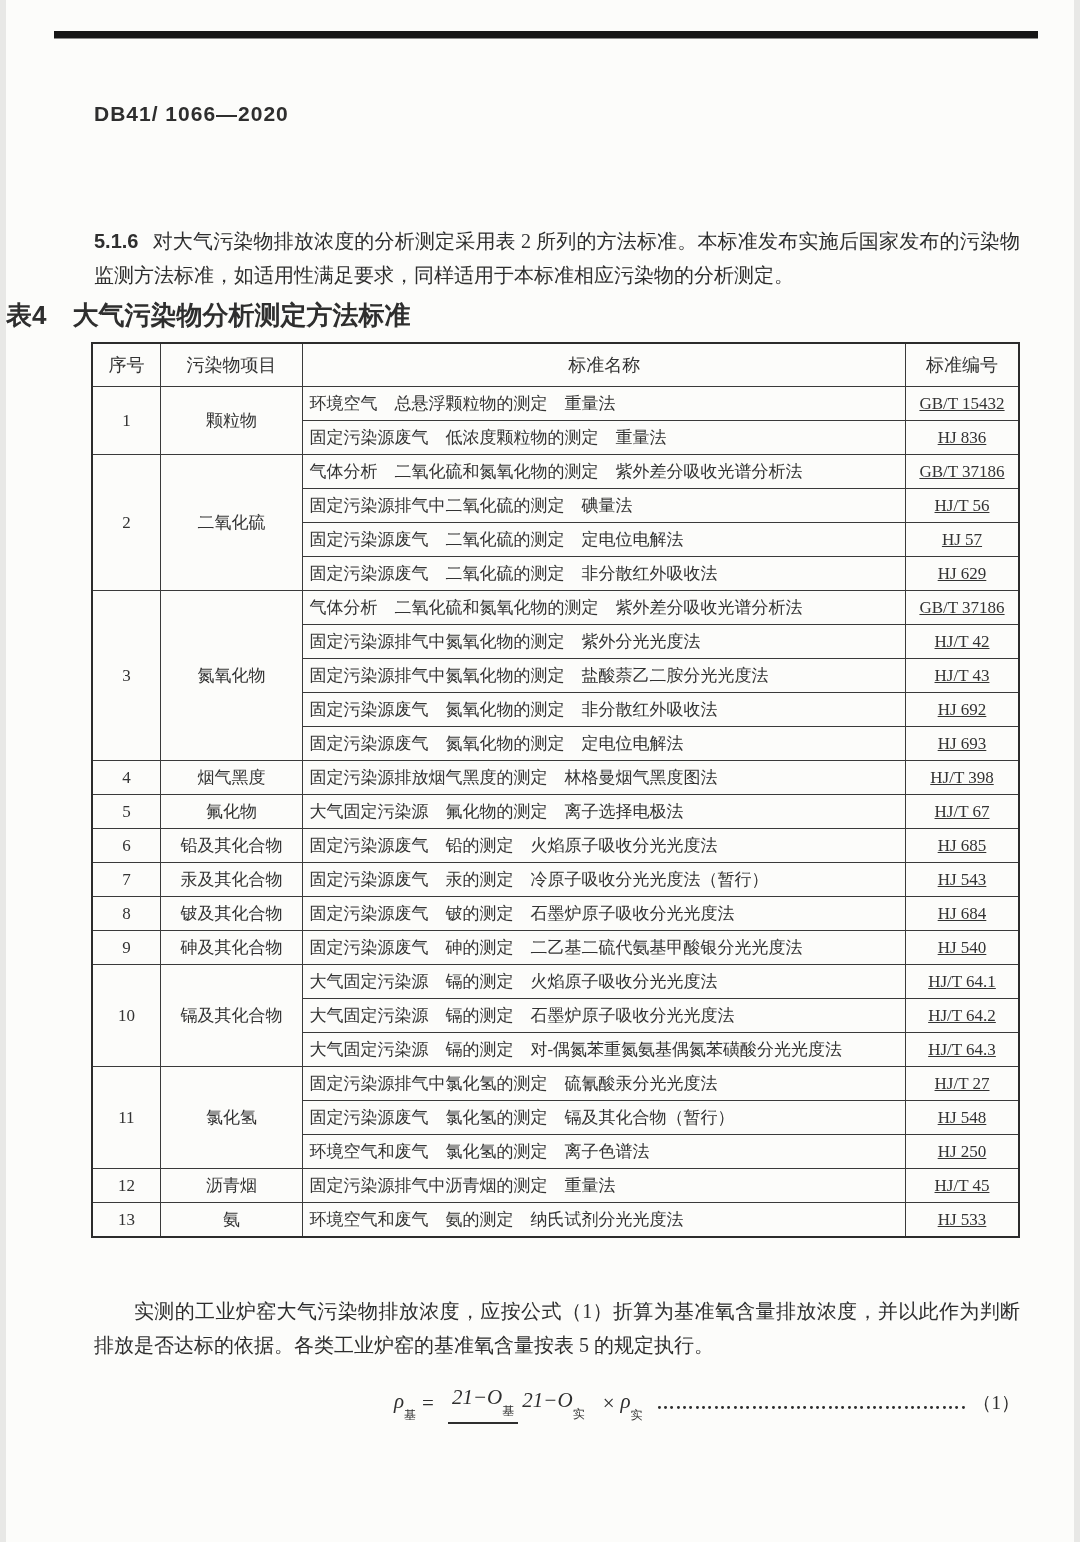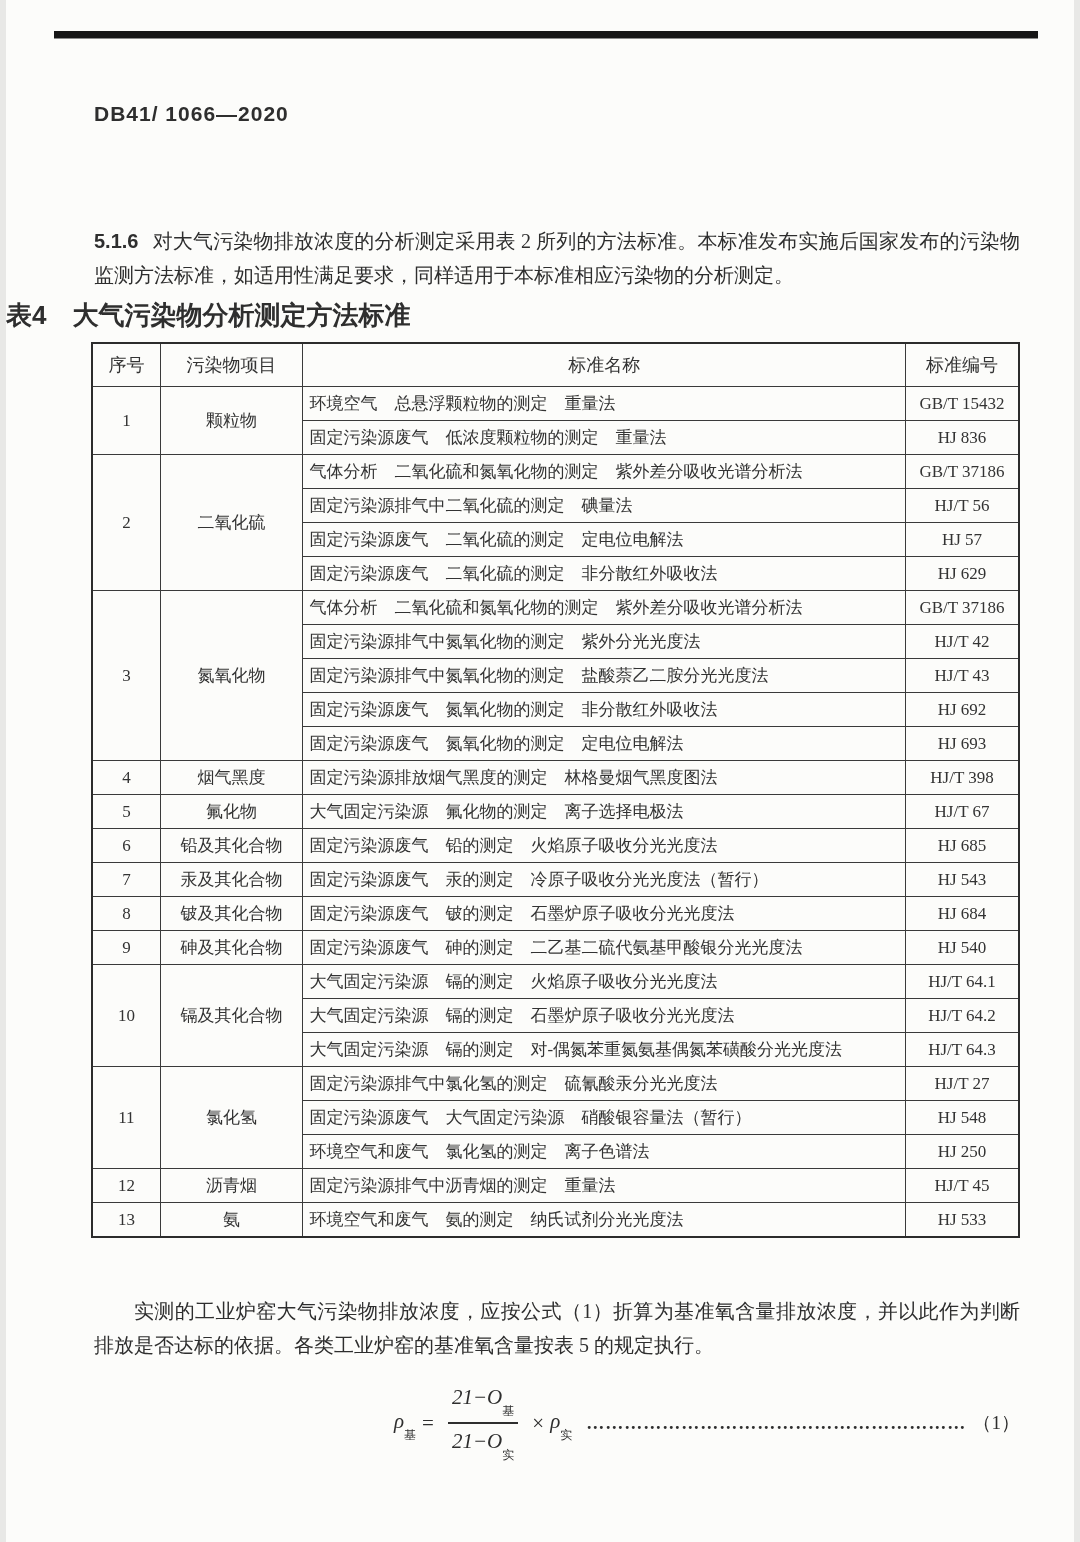--- a/index.html
+++ b/index.html
@@ -50,40 +50,40 @@
     height:40px;font-weight:normal;font-size:18px;
     text-align:center;background:#fcfcfa;margin-left:40px;
   }
   table.methods td{height:33px;padding:0 6px;}
   .col-no{width:68px;}
   .col-pol{width:142px;}
   .col-name{width:600px;}
   .col-code{width:113px;}
   td.c-no,td.c-pol{text-align:center;}
   td.c-name{text-align:left;padding-left:14px;}
-  td.c-code{text-align:center;white-space:nowrap;}
+  td.c-code{text-align:center;white-space:nowrap;text-decoration:underline;}
   .sec52{
     position:absolute;top:1253px;left:88px;
     font-size:20px;font-weight:bold;
     font-family:"Liberation Sans","DejaVu Sans",sans-serif;
   }
   .sec52 .clause-num{margin-right:16px;}
   .para52{top:1294px;text-indent:2em;}
   .formula-row{
     position:absolute;top:1382px;left:88px;width:926px;
     display:flex;align-items:center;
   }
   .formula{
     margin-left:300px;
     display:flex;align-items:center;
     font-size:21px;font-style:italic;
   }
   .sub{font-size:12px;font-style:normal;vertical-align:sub;position:relative;top:6px;}
   .frac{
-    display:inline-flex;flex-direction:column;align-items:center;
+    display:inline-flex;flex-direction:row;align-items:center;
     margin:0 8px;font-style:normal;
   }
   .frac .num{padding:0 4px 2px 4px;border-bottom:2px solid #2e2e2e;line-height:30px;}
   .frac .den{padding:2px 4px 0 4px;line-height:30px;}
   .frac i{font-style:italic;}
   .op{font-style:normal;margin:0 6px;}
   .dots-leader{
     flex:1;overflow:hidden;white-space:nowrap;
     font-size:18px;font-weight:bold;letter-spacing:1px;
     margin-left:14px;color:#2e2e2e;
@@ -222,21 +222,21 @@
           <td class="c-name">大气固定污染源　镉的测定　对-偶氮苯重氮氨基偶氮苯磺酸分光光度法</td>
           <td class="c-code">HJ/T 64.3</td>
         </tr>
         <tr>
           <td class="c-no" rowspan="3">11</td>
           <td class="c-pol" rowspan="3">氯化氢</td>
           <td class="c-name">固定污染源排气中氯化氢的测定　硫氰酸汞分光光度法</td>
           <td class="c-code">HJ/T 27</td>
         </tr>
         <tr>
-          <td class="c-name">固定污染源废气　大气固定污染源　硝酸银容量法（暂行）</td>
+          <td class="c-name">固定污染源废气　氯化氢的测定　镉及其化合物（暂行）</td>
           <td class="c-code">HJ 548</td>
         </tr>
         <tr>
           <td class="c-name">环境空气和废气　氯化氢的测定　离子色谱法</td>
           <td class="c-code">HJ 250</td>
         </tr>
         <tr>
           <td class="c-no">12</td>
           <td class="c-pol">沥青烟</td>
           <td class="c-name">固定污染源排气中沥青烟的测定　重量法</td>

